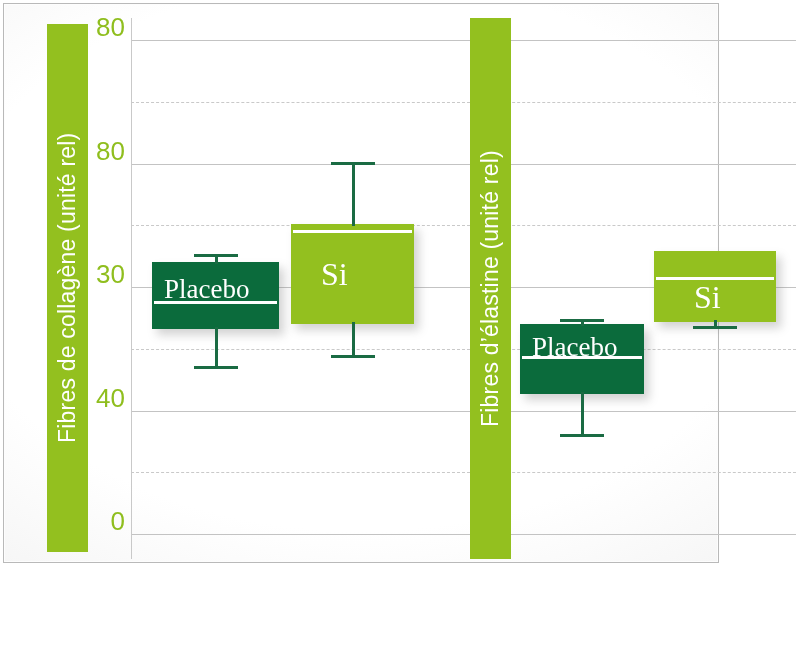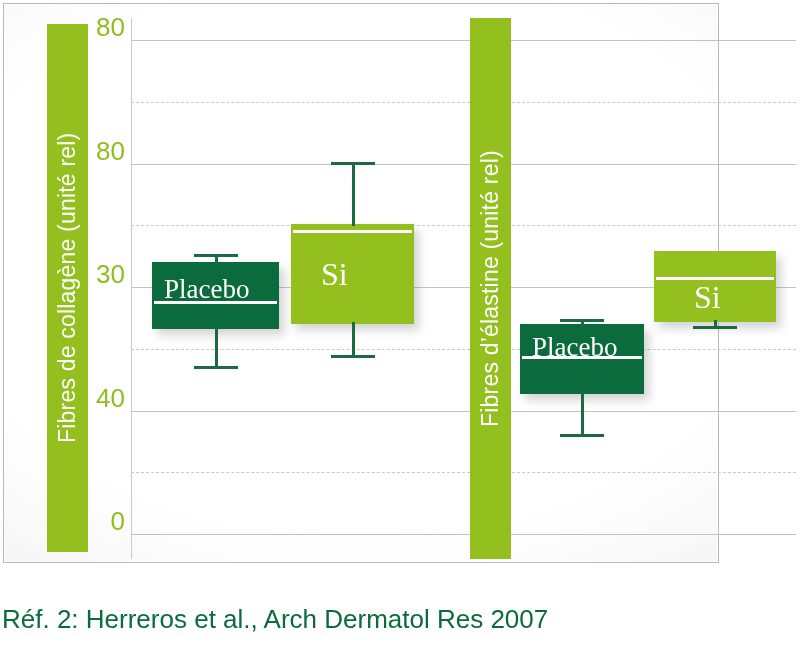--- a/index.html
+++ b/index.html
@@ -233,15 +233,14 @@
           </div>
         </div>
 
       <div id="axis-title-collagen" class="axis-title">Fibres de collagène (unité rel)</div>
 
       <div id="axis-title-elastine" class="axis-title">Fibres d’élastine (unité rel)</div>
 
     </div>
   </div>
 
-  <div id="caption">Réf. 2: Herreros et al., Arch Dermatol Res 2007</div>
 
 </div>
 
 </body></html>

